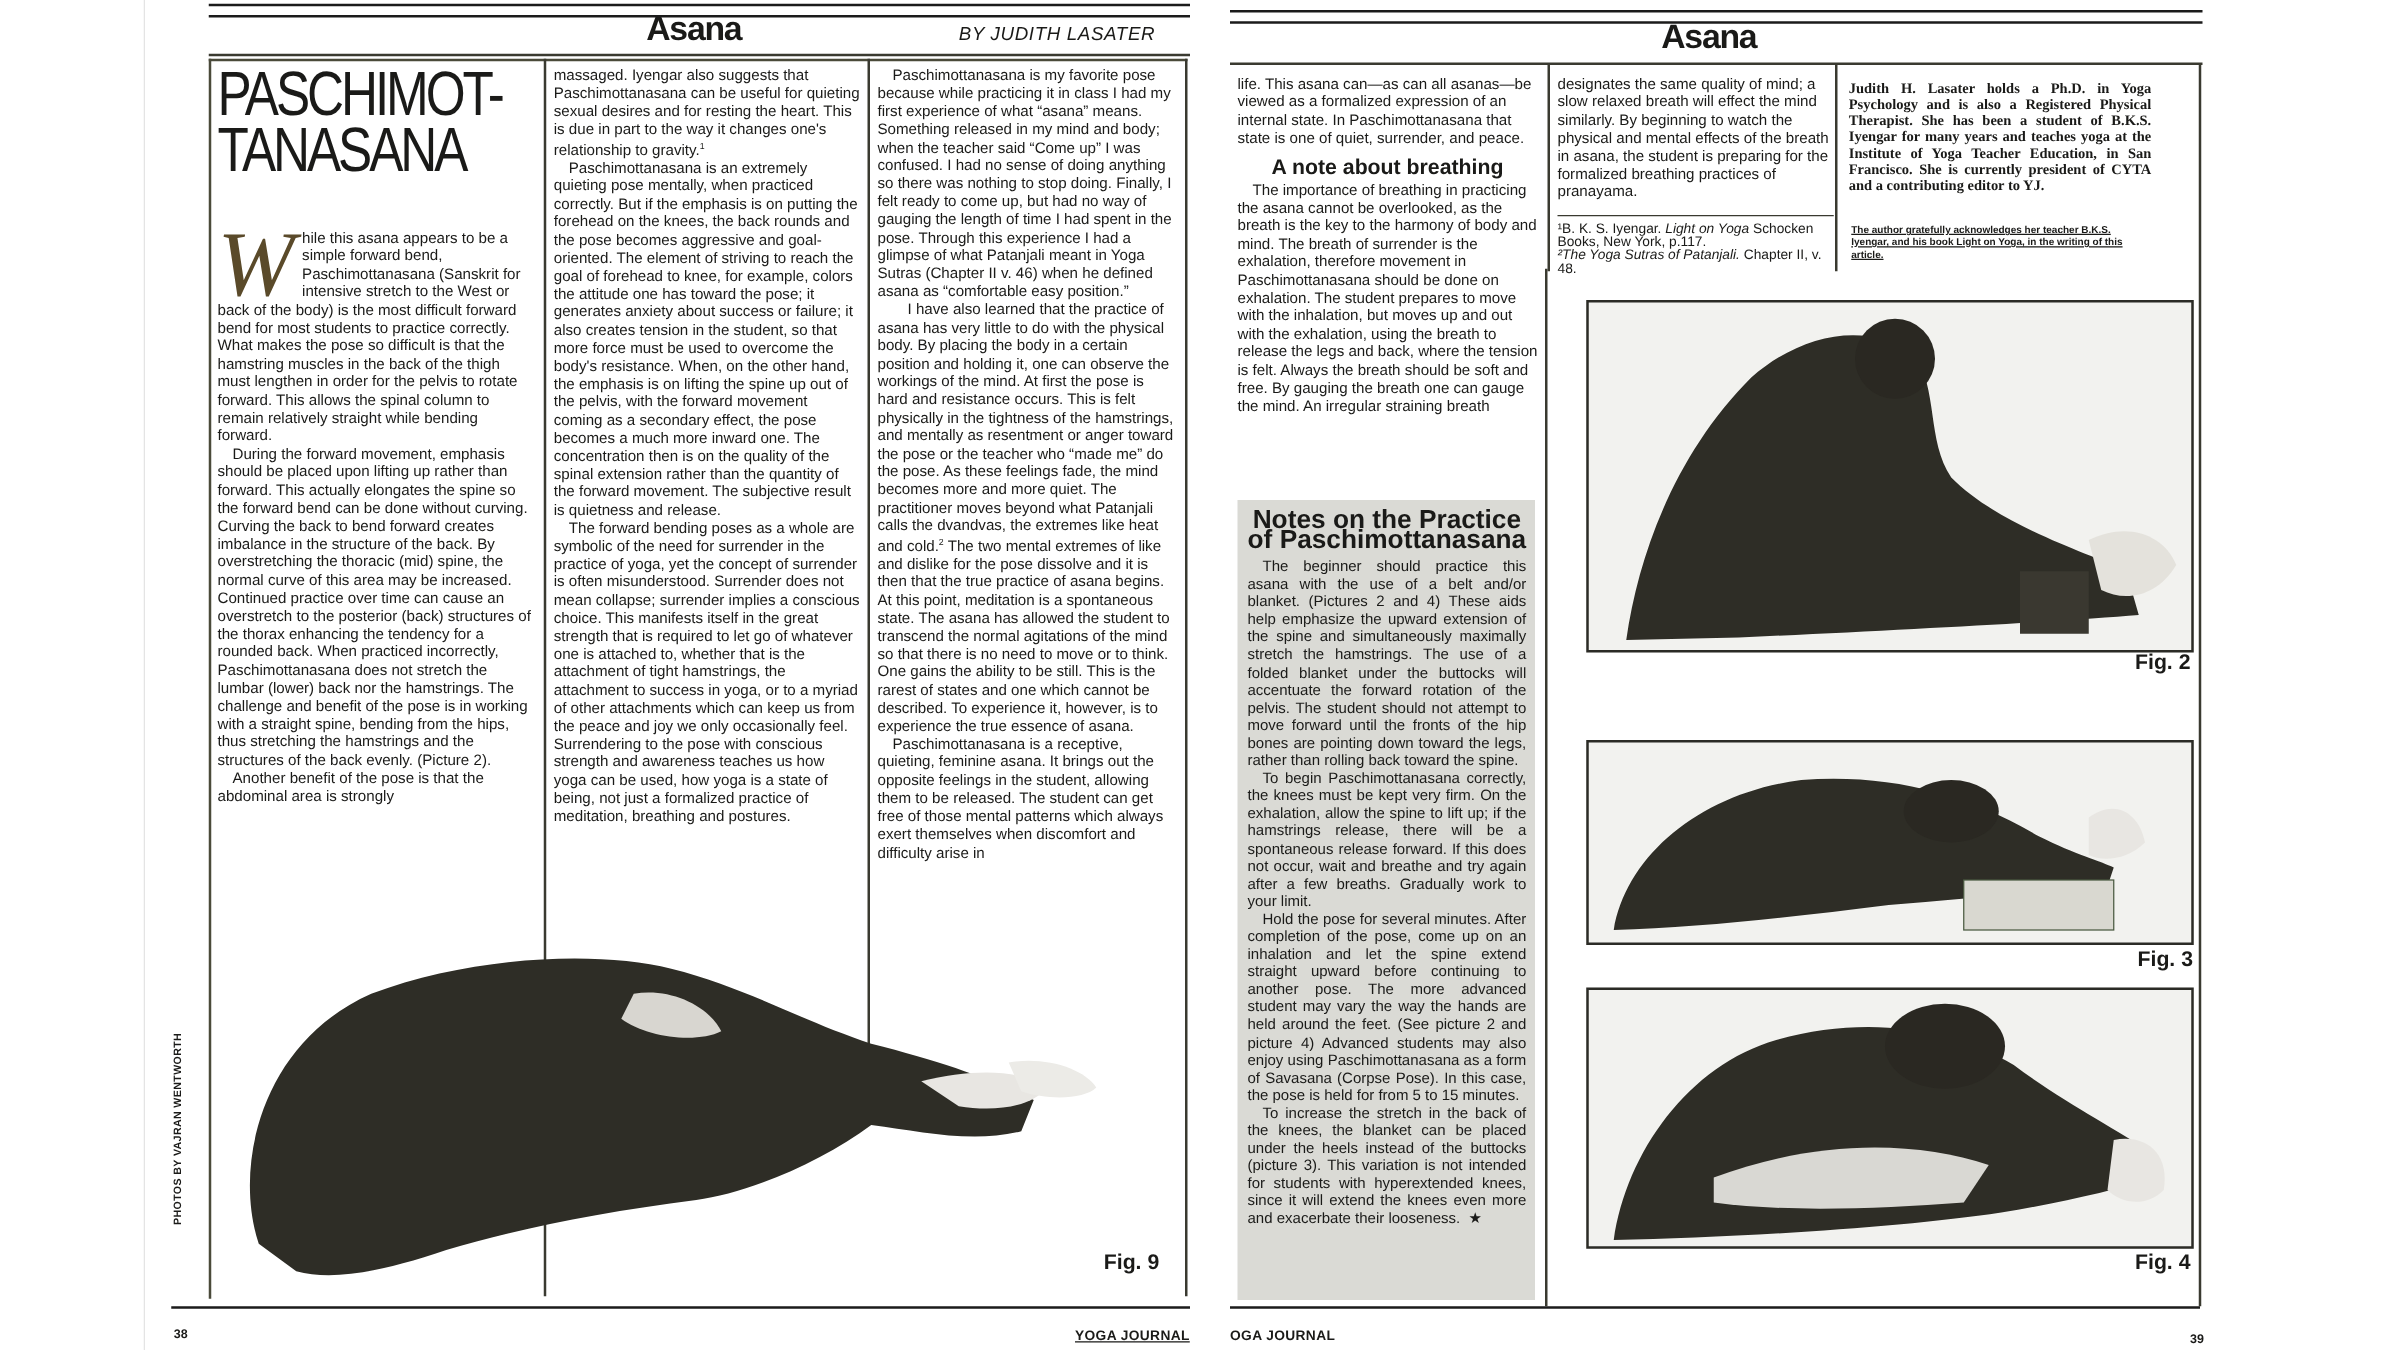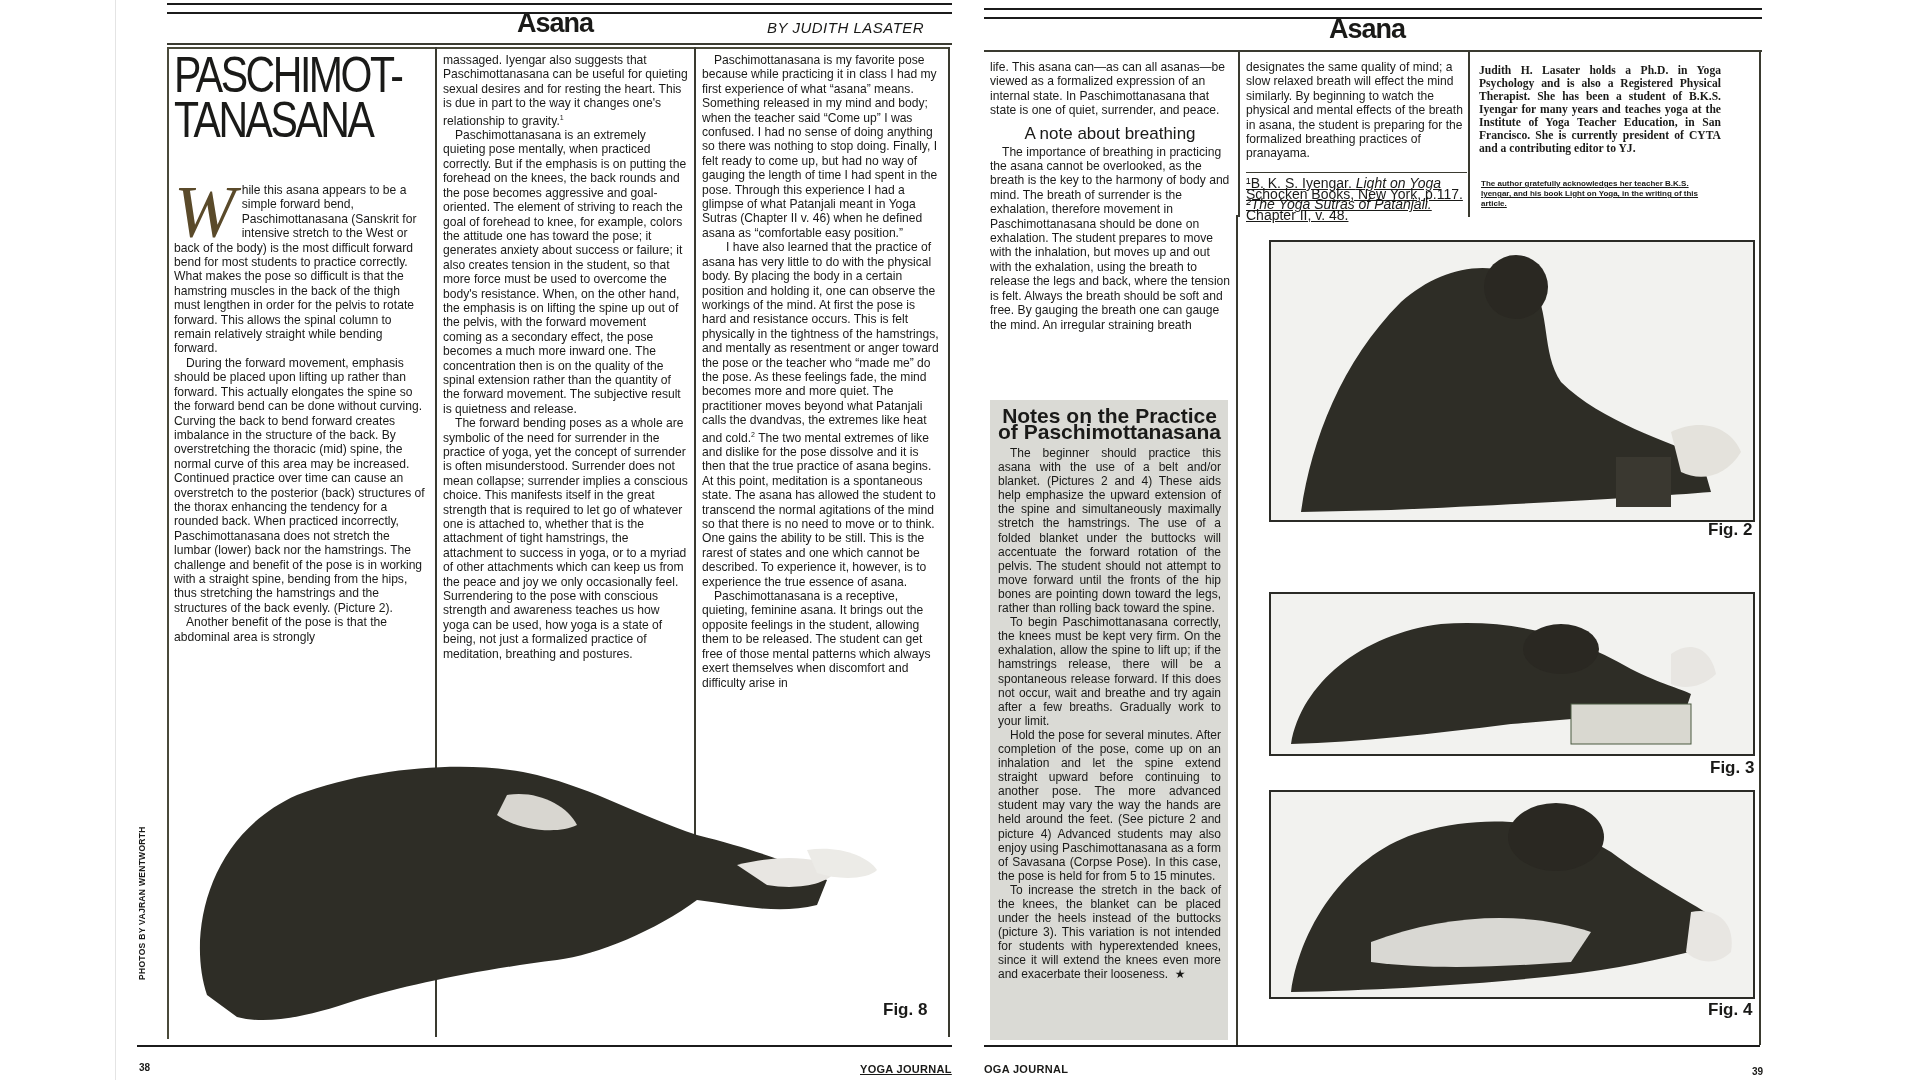--- a/index.html
+++ b/index.html
@@ -13,34 +13,34 @@
   .rule.thin{border-top-width:1px;}
   .head-title{position:absolute;font-family:"Liberation Sans",sans-serif;font-weight:bold;font-size:27px;letter-spacing:-1px;}
   .byline{position:absolute;font-style:italic;font-size:15px;letter-spacing:0.5px;font-weight:500;}
   .frame{position:absolute;border:2px solid #4a4a3a;border-bottom:none;}
   .vline{position:absolute;width:0;border-left:2px solid #3a3a30;}
   .col{position:absolute;font-size:12.1px;line-height:14.4px;text-align:left;}
   .col p{margin:0;text-indent:12px;}
   .col p.noind{text-indent:0;}
   .big-title{position:absolute;font-family:"Liberation Sans",sans-serif;font-size:50px;line-height:45px;letter-spacing:-3px;transform:scaleX(0.82);transform-origin:left top;font-weight:normal;}
   .dropcap{float:left;font-family:"Liberation Serif",serif;font-style:italic;font-size:74px;line-height:58px;margin:0 6px -4px 0;color:#5a4a2a;}
-  .subhead{font-weight:normal;font-size:17px;line-height:19px;text-align:center;margin:6px 0 2px 0;}
+  .subhead{font-weight:bold;font-size:17px;line-height:19px;text-align:center;margin:6px 0 2px 0;}
   sup{font-size:7px;}
   .photo{position:absolute;overflow:hidden;background:#f2f2ef;}
   .photo.framed{border:2px solid #2b2b26;}
   .fig-label{position:absolute;font-weight:bold;font-size:17px;}
   .credit{position:absolute;left:-30px;top:980px;transform:rotate(-90deg);transform-origin:left top;font-size:8.5px;font-weight:bold;letter-spacing:0.3px;white-space:nowrap;}
   .folio{position:absolute;font-size:10px;font-weight:bold;}
   .footer-mag{position:absolute;font-size:11px;font-weight:bold;letter-spacing:0.3px;}
   .notes-box{position:absolute;background:#dadad5;padding:8px 7px 6px 8px;box-sizing:border-box;}
   .notes-box h3{margin:0 0 6px 0;font-size:21px;line-height:16px;text-align:center;font-weight:bold;}
   .notes-box p{margin:0;text-indent:12px;font-size:12px;line-height:14.1px;text-align:justify;}
   .bio{position:absolute;font-size:11.6px;line-height:13px;font-weight:bold;text-align:justify;font-family:Liberation Serif, serif;}
   .ack{position:absolute;font-size:8px;line-height:10px;font-weight:bold;}
-  .footnotes{position:absolute;font-size:14px;line-height:10.5px;text-decoration:underline;}
+  .footnotes{position:absolute;font-size:11px;line-height:10.5px;}
   .footnotes i{font-style:italic;}
 </style>
 </head>
 <body>
 
 <div class="gutter-line"></div>
 
 <div class="page" id="left-page">
   <div class="dbl-rule" style="top:3px;width:785px;"></div>
   <div class="head-title" style="left:350px;top:8px;"><span>Asana</span></div>
@@ -76,21 +76,21 @@
   </div>
 
   <div class="photo" style="left:10px;top:755px;width:770px;height:280px;background:transparent;">
     <svg width="770" height="280" viewBox="0 0 770 280">
       <path d="M30 240 C 10 180, 30 80, 120 40 C 200 10, 300 5, 360 20 C 420 35, 460 60, 520 80 C 580 95, 620 110, 650 125 L 640 150 C 600 160, 560 150, 520 145 C 480 175, 420 200, 380 205 C 300 215, 230 230, 180 245 C 130 262, 90 270, 60 262 Z" fill="#2e2d26"></path>
       <path d="M330 40 C 360 35, 390 50, 400 70 C 380 80, 340 75, 320 60 Z" fill="#d8d6d0"></path>
       <path d="M560 110 C 600 100, 640 100, 660 115 C 650 130, 620 135, 590 130 Z" fill="#e8e6e2"></path>
       <path d="M630 95 C 660 90, 690 100, 700 115 C 690 125, 660 125, 640 118 Z" fill="#ecebe7"></path>
     </svg>
   </div>
-  <div class="fig-label" style="left:716px;top:1000px;">Fig. 8</div>
+  <div class="fig-label" style="left:716px;top:1000px;">Fig. 9</div>
 
   <div class="credit">PHOTOS BY VAJRAN WENTWORTH</div>
   <div class="rule" style="top:1045px;left:-30px;right:0;border-top-width:2px;border-color:#1b1b1b;"></div>
   <div class="folio" style="left:-28px;top:1062px;">38</div>
   <div class="footer-mag" style="left:693px;top:1063px;text-decoration:underline;">YOGA JOURNAL</div>
 </div>
 
 <div class="page" id="right-page">
   <div class="dbl-rule" style="top:8px;"></div>
   <div class="head-title" style="left:345px;top:14px;"><span>Asana</span></div>

